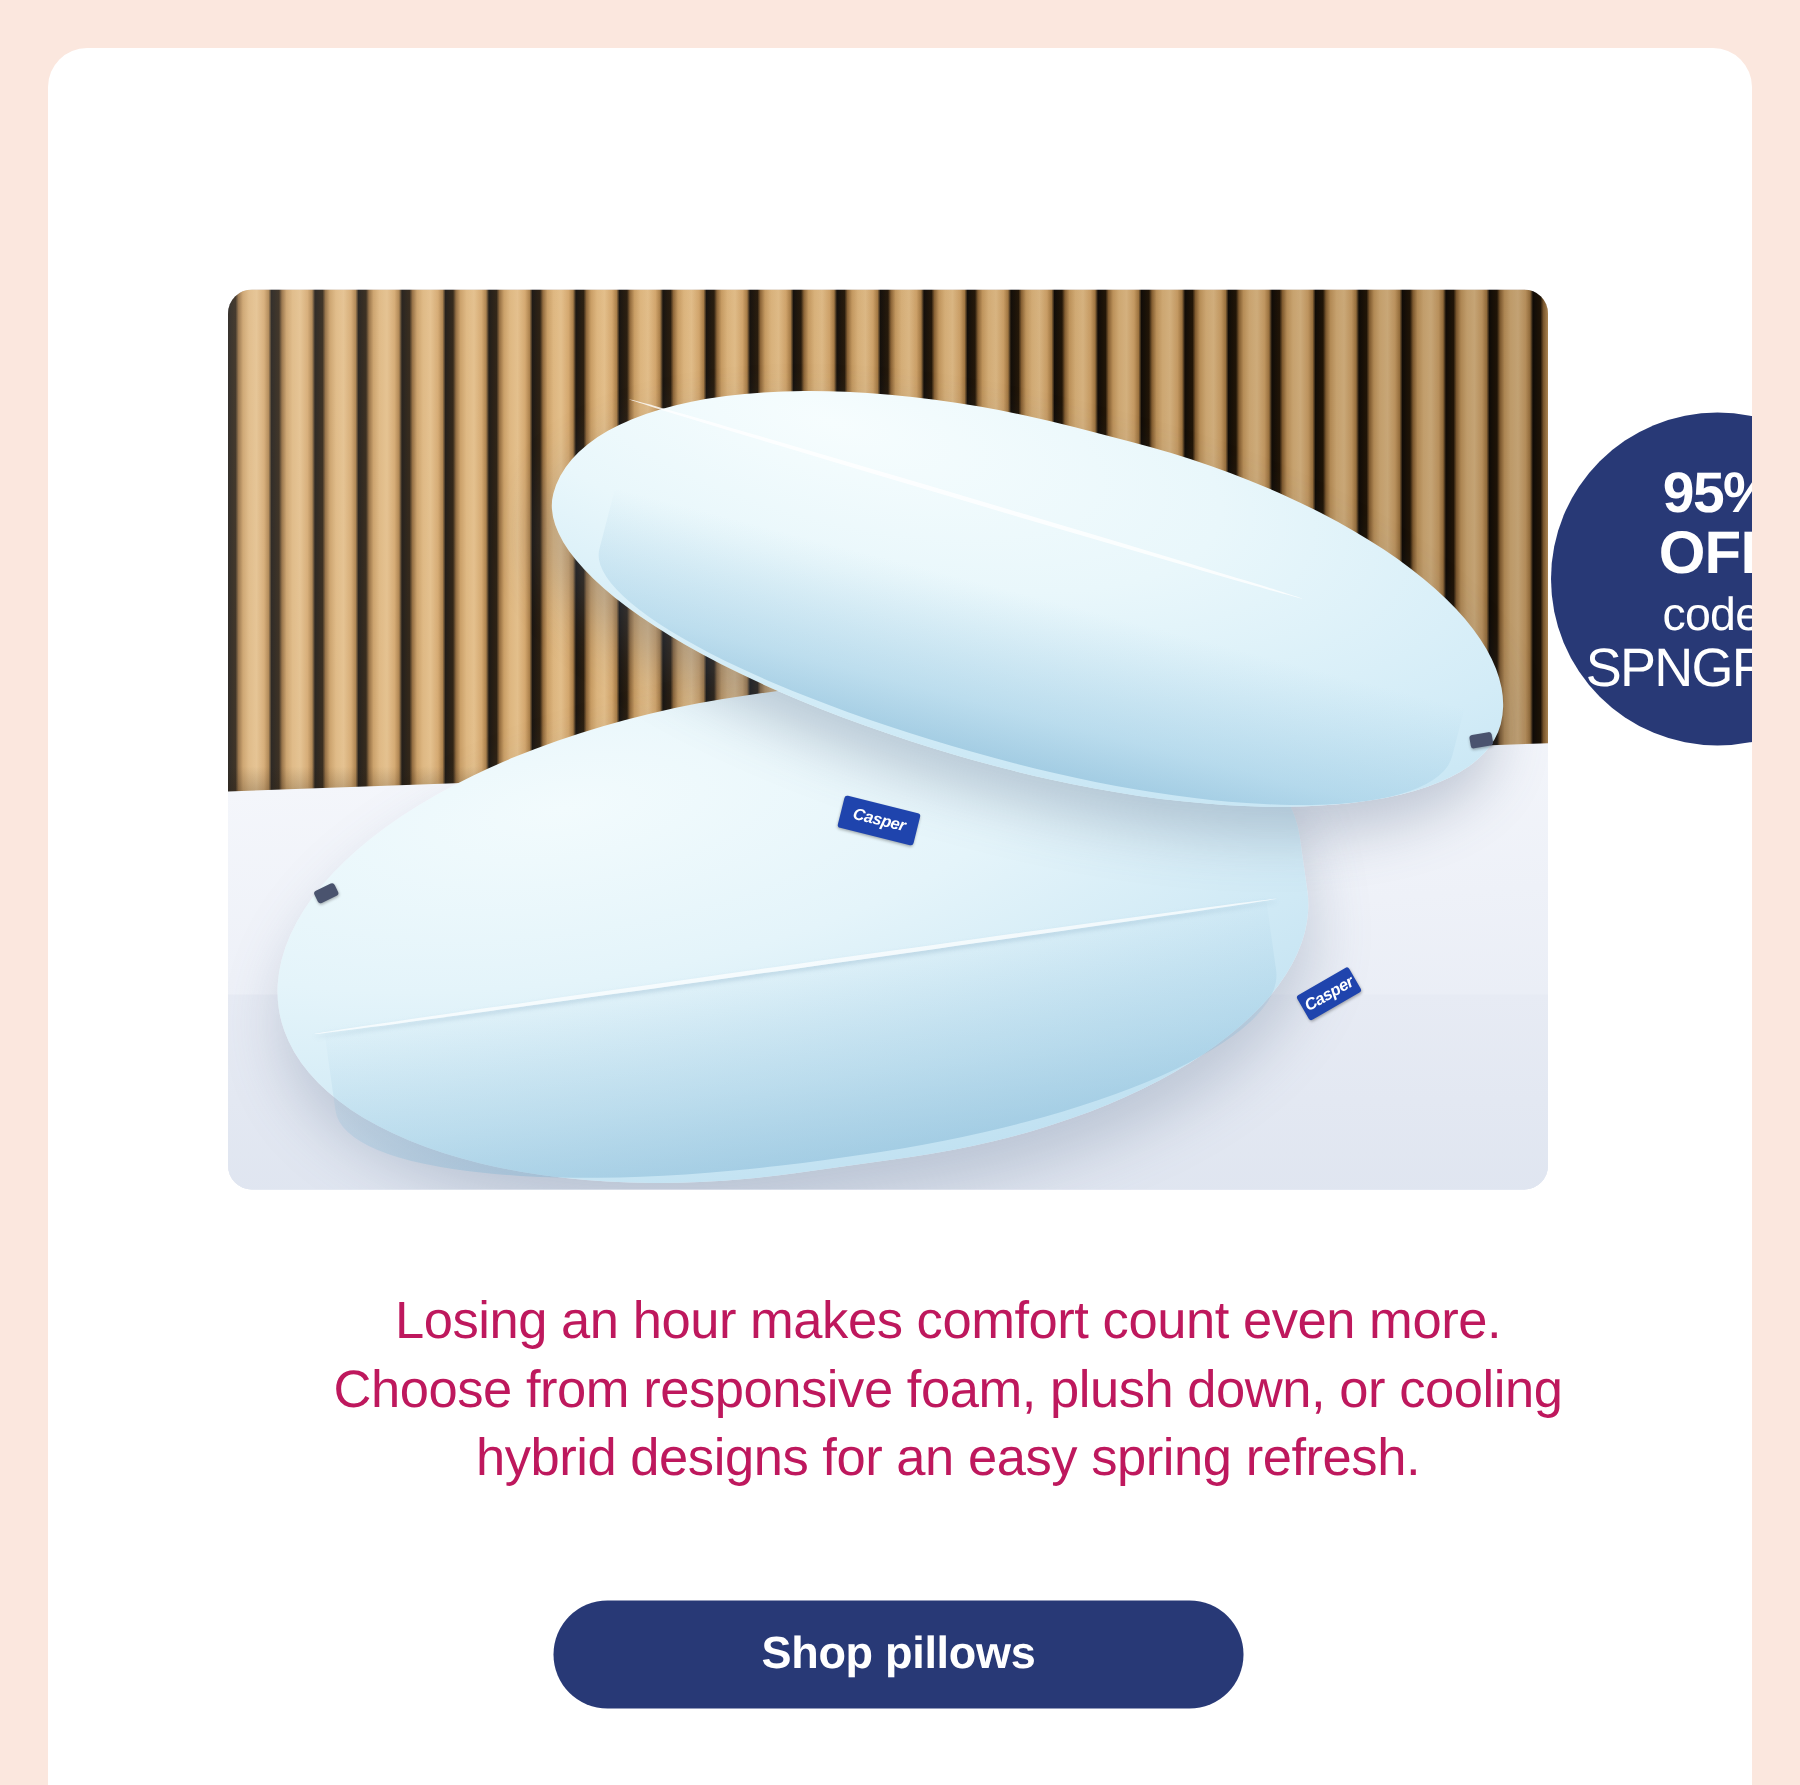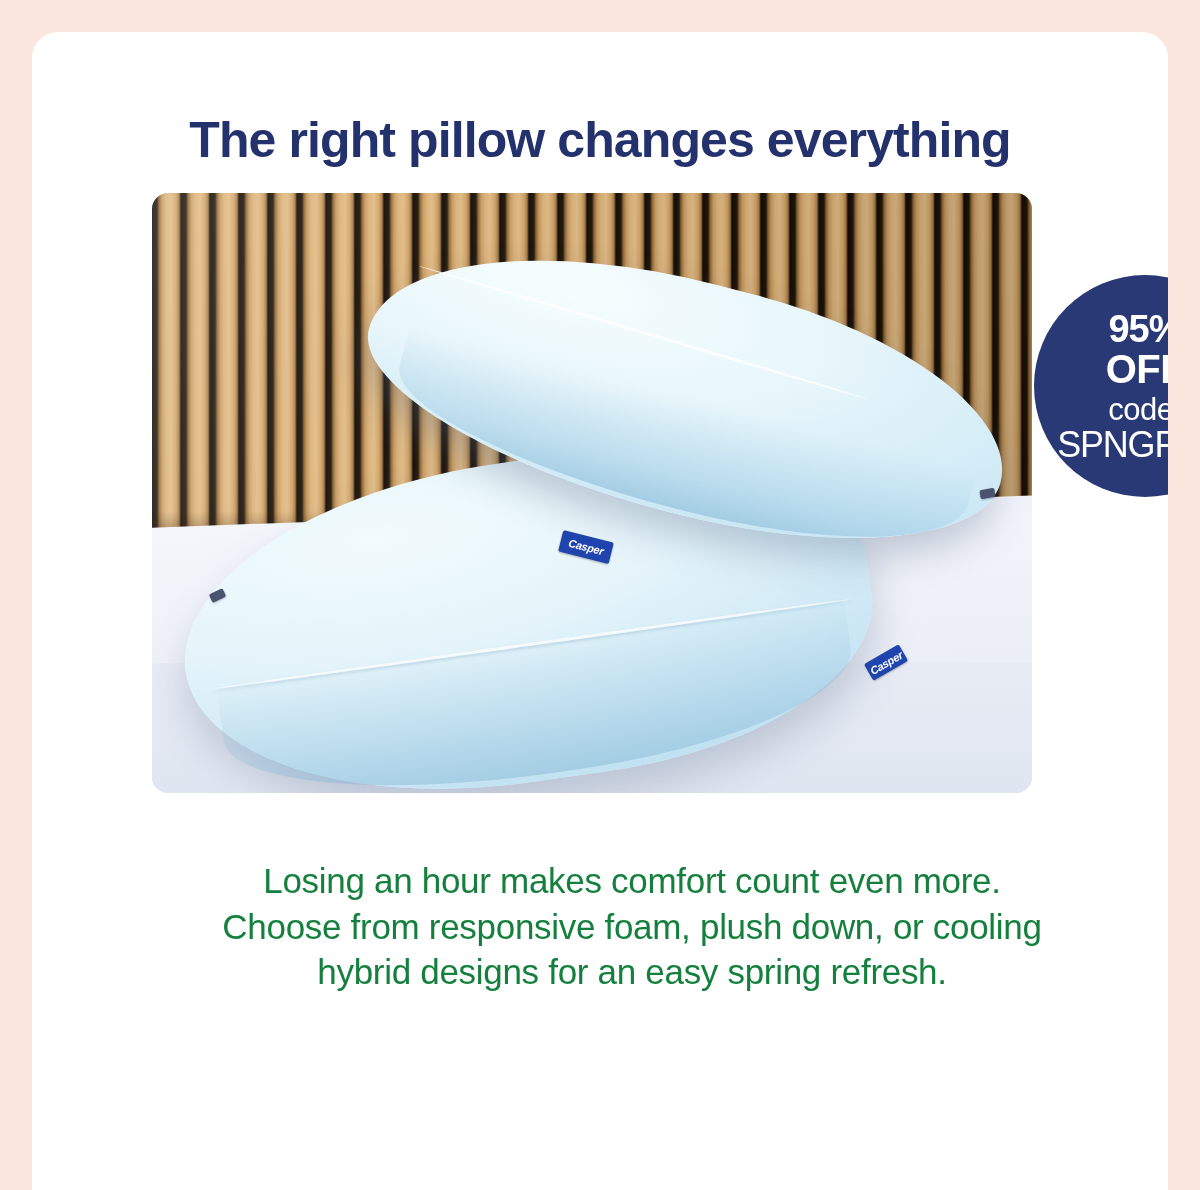--- a/index.html
+++ b/index.html
@@ -268,21 +268,21 @@
 
   
   .body-copy {
     position: absolute;
     left: 190px;
     top: 826px;
     width: 820px;
     text-align: center;
     font-size: 35px;
     line-height: 1.30;
-    color: #15803d;
+    color: #be185d;
     letter-spacing: -0.3px;
   }
 
   
   .cta-button {
     position: absolute;
     left: 337px;
     top: 1035px;
     width: 460px;
     height: 72px;
@@ -295,21 +295,20 @@
     font-weight: bold;
     letter-spacing: -0.2px;
     cursor: pointer;
   }
 </style>
 </head>
 <body>
 
 <div class="email-card">
 
-  <h1 class="headline">The right pillow changes everything</h1>
 
   <div class="hero-wrap">
 
     <div class="hero-photo">
 
       <div class="headboard"></div>
       <div class="headboard-bottom-shadow"></div>
 
       <div class="mattress"></div>
       <div class="mattress-front"></div>
@@ -334,14 +333,15 @@
       <div class="badge-pct">95%</div>
       <div class="badge-off">OFF</div>
       <div class="badge-codelabel">code:</div>
       <div class="badge-code">SPNGFWD</div>
     </div>
 
   </div>
 
   <p class="body-copy">Losing an hour makes comfort count even more. Choose from responsive foam, plush down, or cooling hybrid designs for an easy spring refresh.</p>
 
+  <button class="cta-button">Shop pillows</button>
 
 </div>
 
 </body></html>

